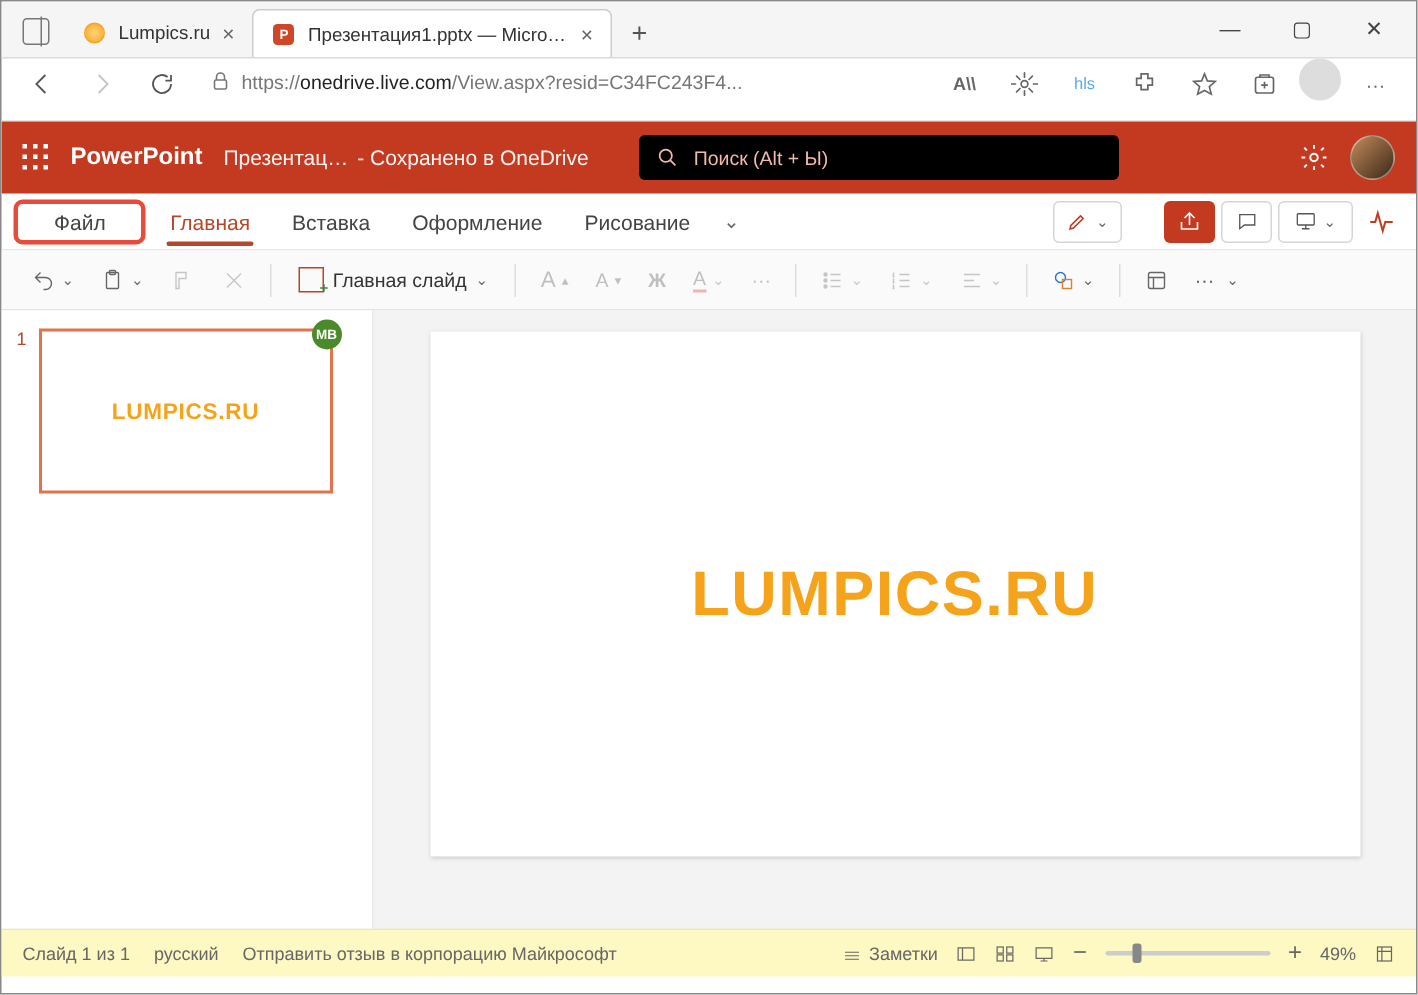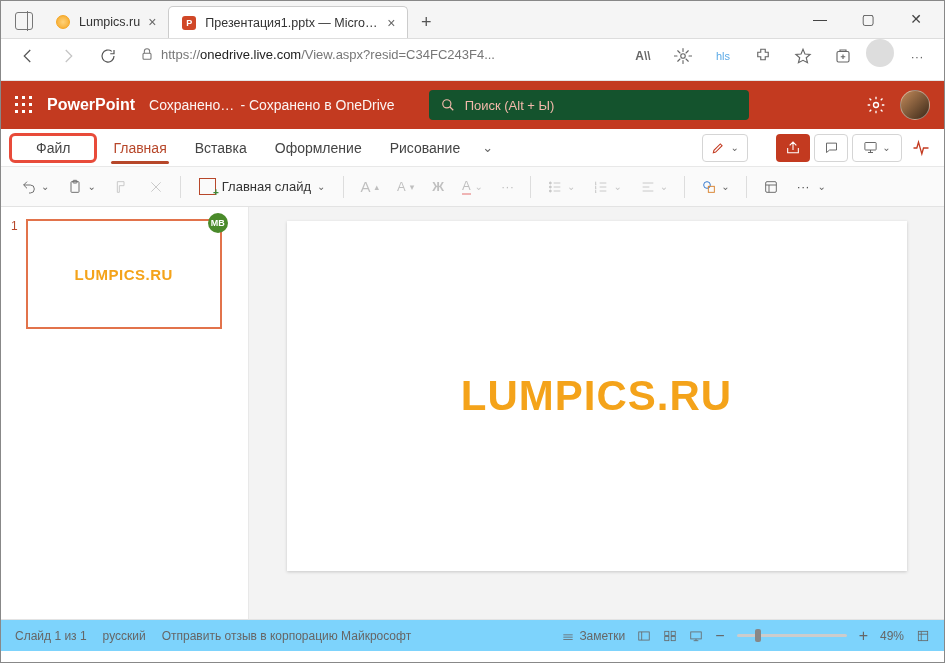--- a/index.html
+++ b/index.html
@@ -27,21 +27,21 @@
 .url-text .host { color:#222; }
 .addr-ico { width:34px; height:34px; display:flex; align-items:center; justify-content:center; color:#666; }
 .addr-ico svg { width:18px; height:18px; stroke:#666; fill:none; stroke-width:1.5; }
 .addr-ico.color-b { color:#5aa9e6; font-weight: normal; font-size: 11px; }
 .avatar-btn { width:28px; height:28px; background:#ddd; border-radius:50%; }
 .ppt-header { height: 48px; background: #c33a20; display:flex; align-items:center; color:#fff; padding:0 14px; gap:14px; }
 .waffle { width:18px; height:18px; position:relative; }
 .waffle span { position:absolute; width:3px; height:3px; background:#fff; }
 .ppt-title { font-weight:600; font-size:16px; }
 .ppt-doc { font-size:14px; opacity:0.95; display:flex; gap:6px; }
-.ppt-search { margin-left:20px; width: 320px; height:30px; background:#14532d; border-radius:4px; display:flex; align-items:center; padding:0 12px; color:#f3b9ab; font-size:13px; gap:10px; }
+.ppt-search { margin-left:20px; width: 320px; height:30px; background:#000000; border-radius:4px; display:flex; align-items:center; padding:0 12px; color:#f3b9ab; font-size:13px; gap:10px; }
 .ppt-header-r { margin-left:auto; display:flex; align-items:center; gap:14px; }
 .gear { width:20px; height:20px; }
 .ppt-avatar { width:30px; height:30px; border-radius:50%; background: linear-gradient(135deg, #c38a5a, #3a2818); border:1px solid rgba(255,255,255,0.4);}
 .ribbon-tabs { height:38px; display:flex; align-items:center; padding:0 8px; gap:4px; border-bottom:1px solid #e8e8e8; }
 .rtab { padding: 6px 12px; font-size:14px; color:#444; position:relative; }
 .rtab.active { color:#b7472a; font-weight:500; }
 .rtab.active::after { content:""; position:absolute; left:10px; right:10px; bottom:-2px; height:3px; background:#b7472a; border-radius:2px;}
 .file-highlight { border: 3px solid #e84b3a; border-radius:6px; padding: 4px 24px; font-size:14px; color:#444;}
 .rtab-chev { padding:6px 6px; color:#666; }
 .ribbon-r { margin-left:auto; display:flex; align-items:center; gap:4px; }
@@ -66,21 +66,21 @@
 .workspace { display:flex; height: 412px; background:#f3f3f3; }
 .thumbs { width: 248px; background:#fff; border-right:1px solid #e8e8e8; padding:12px 10px; }
 .thumb-row { display:flex; gap:8px; }
 .thumb-num { font-size:12px; color:#b7472a; }
 .thumb { width: 196px; height: 110px; border:2px solid #e2734b; position:relative; background:#fff; display:flex; align-items:center; justify-content:center;}
 .thumb-text { color:#f4a31a; font-size:15px; font-weight:600; letter-spacing:0.5px;}
 .badge { position:absolute; top:-8px; right:-8px; width:20px; height:20px; border-radius:50%; background:#4a8a2a; color:#fff; font-size:9px; display:flex; align-items:center; justify-content:center; font-weight:600;}
 .canvas-area { flex:1; display:flex; align-items:flex-start; justify-content:center; padding:14px 28px 28px 28px; overflow:hidden; }
 .slide { width: 620px; height: 350px; background:#fff; box-shadow:0 1px 3px rgba(0,0,0,0.18); display:flex; align-items:center; justify-content:center;}
 .slide-text { color:#f4a31a; font-size:42px; font-weight:600; letter-spacing:1px;}
-.status-bar { height:32px; border-top:1px solid #e3e3e3; background:#7dd3fc; display:flex; align-items:center; padding:0 14px; font-size:12px; color:#666; gap:16px;}
+.status-bar { height:32px; border-top:1px solid #e3e3e3; background:#fef9c3; display:flex; align-items:center; padding:0 14px; font-size:12px; color:#666; gap:16px;}
 .status-r { margin-left:auto; display:flex; align-items:center; gap:12px;}
 .sbtn { display:flex; align-items:center; gap:4px;}
 .sbtn svg { width:14px; height:14px; stroke:#666; fill:none; stroke-width:1.4;}
 .zoom-slider { width:110px; height:3px; background:#ccc; position:relative; border-radius:2px;}
 .zoom-slider .handle { position:absolute; left:18px; top:-5px; width:6px; height:13px; background:#888; border-radius:2px;}
 </style>
 </head>
 <body>
 
 <div class="browser-bar">
@@ -165,21 +165,21 @@
       <span style="left:14px;top:0"></span>
     <span style="left:0;top:7px"></span>
       <span style="left:7px;top:7px"></span>
       <span style="left:14px;top:7px"></span>
     <span style="left:0;top:14px"></span>
       <span style="left:7px;top:14px"></span>
       <span style="left:14px;top:14px"></span>
   </div>
   <div class="ppt-title">PowerPoint</div>
   <div class="ppt-doc">
-    <span>Сохранено…</span>
+    <span>Презентац…</span>
     <span>- Сохранено в OneDrive</span>
   </div>
   <div class="ppt-search">
     <svg width="14" height="14" viewBox="0 0 24 24" stroke="#f3b9ab" fill="none" stroke-width="2">
         <circle cx="10" cy="10" r="7"></circle>
         <path d="M21 21l-6-6"></path>
       </svg>
     <span>Поиск (Alt + Ы)</span>
   </div>
   <div class="ppt-header-r">

